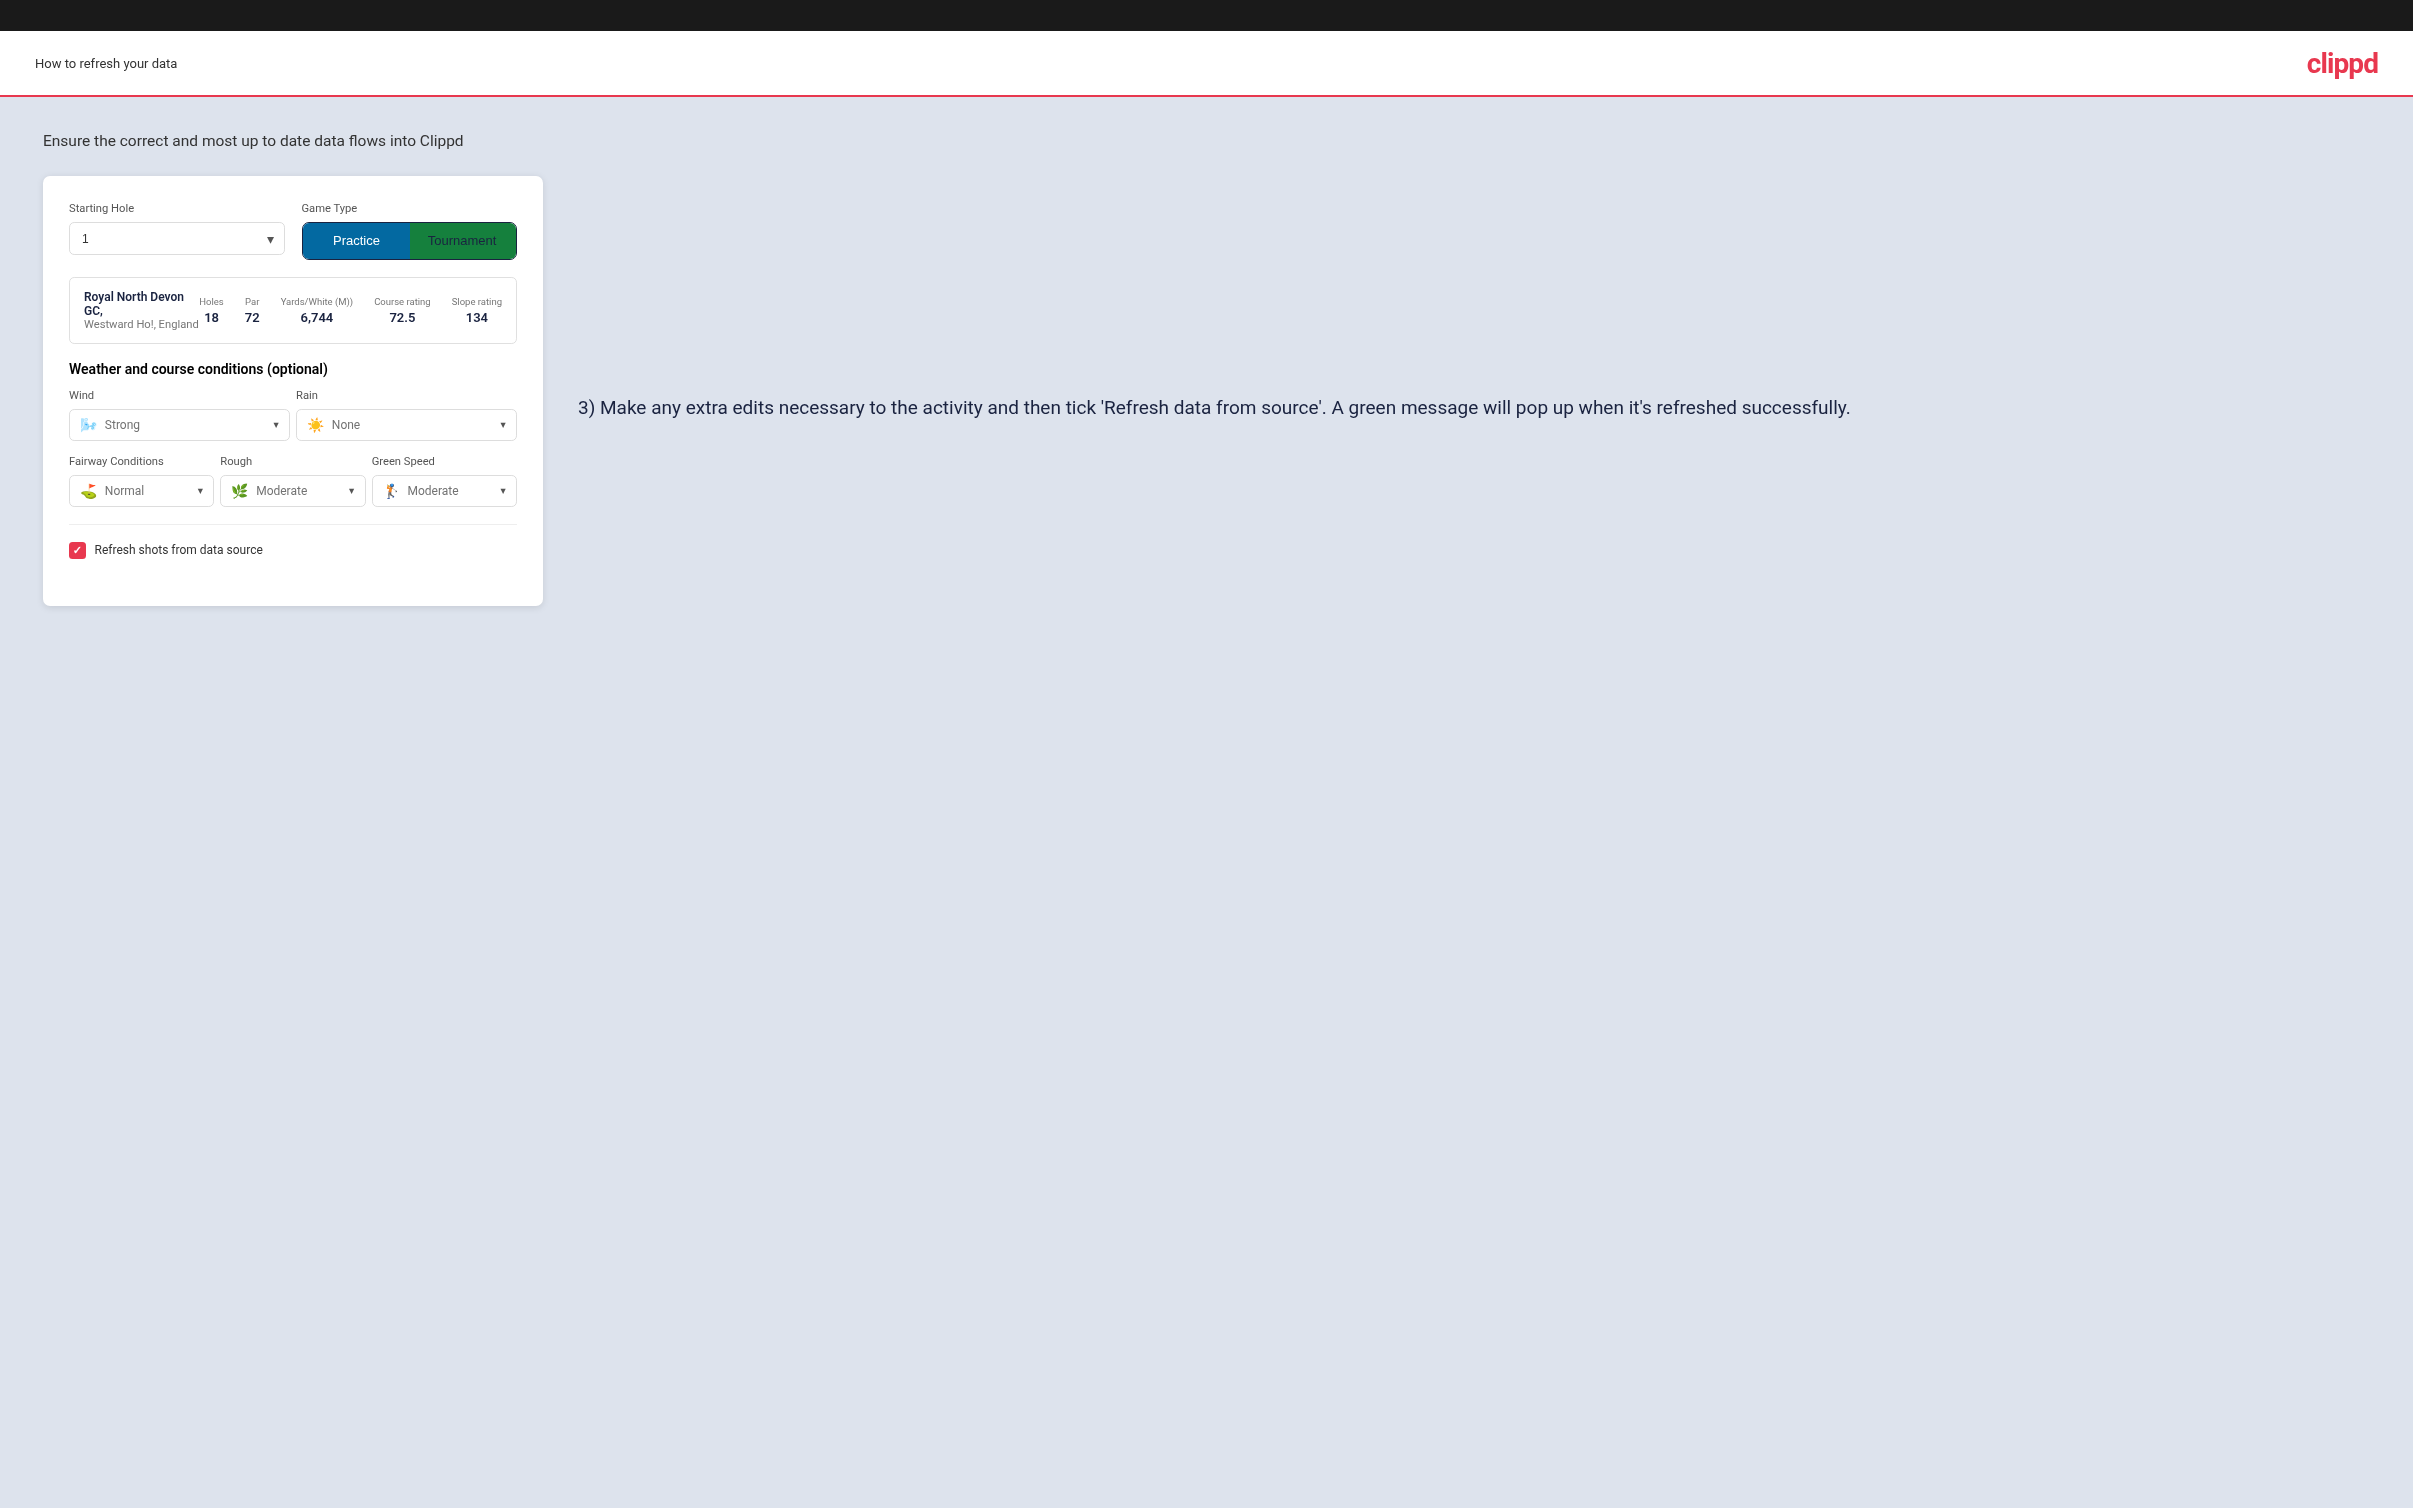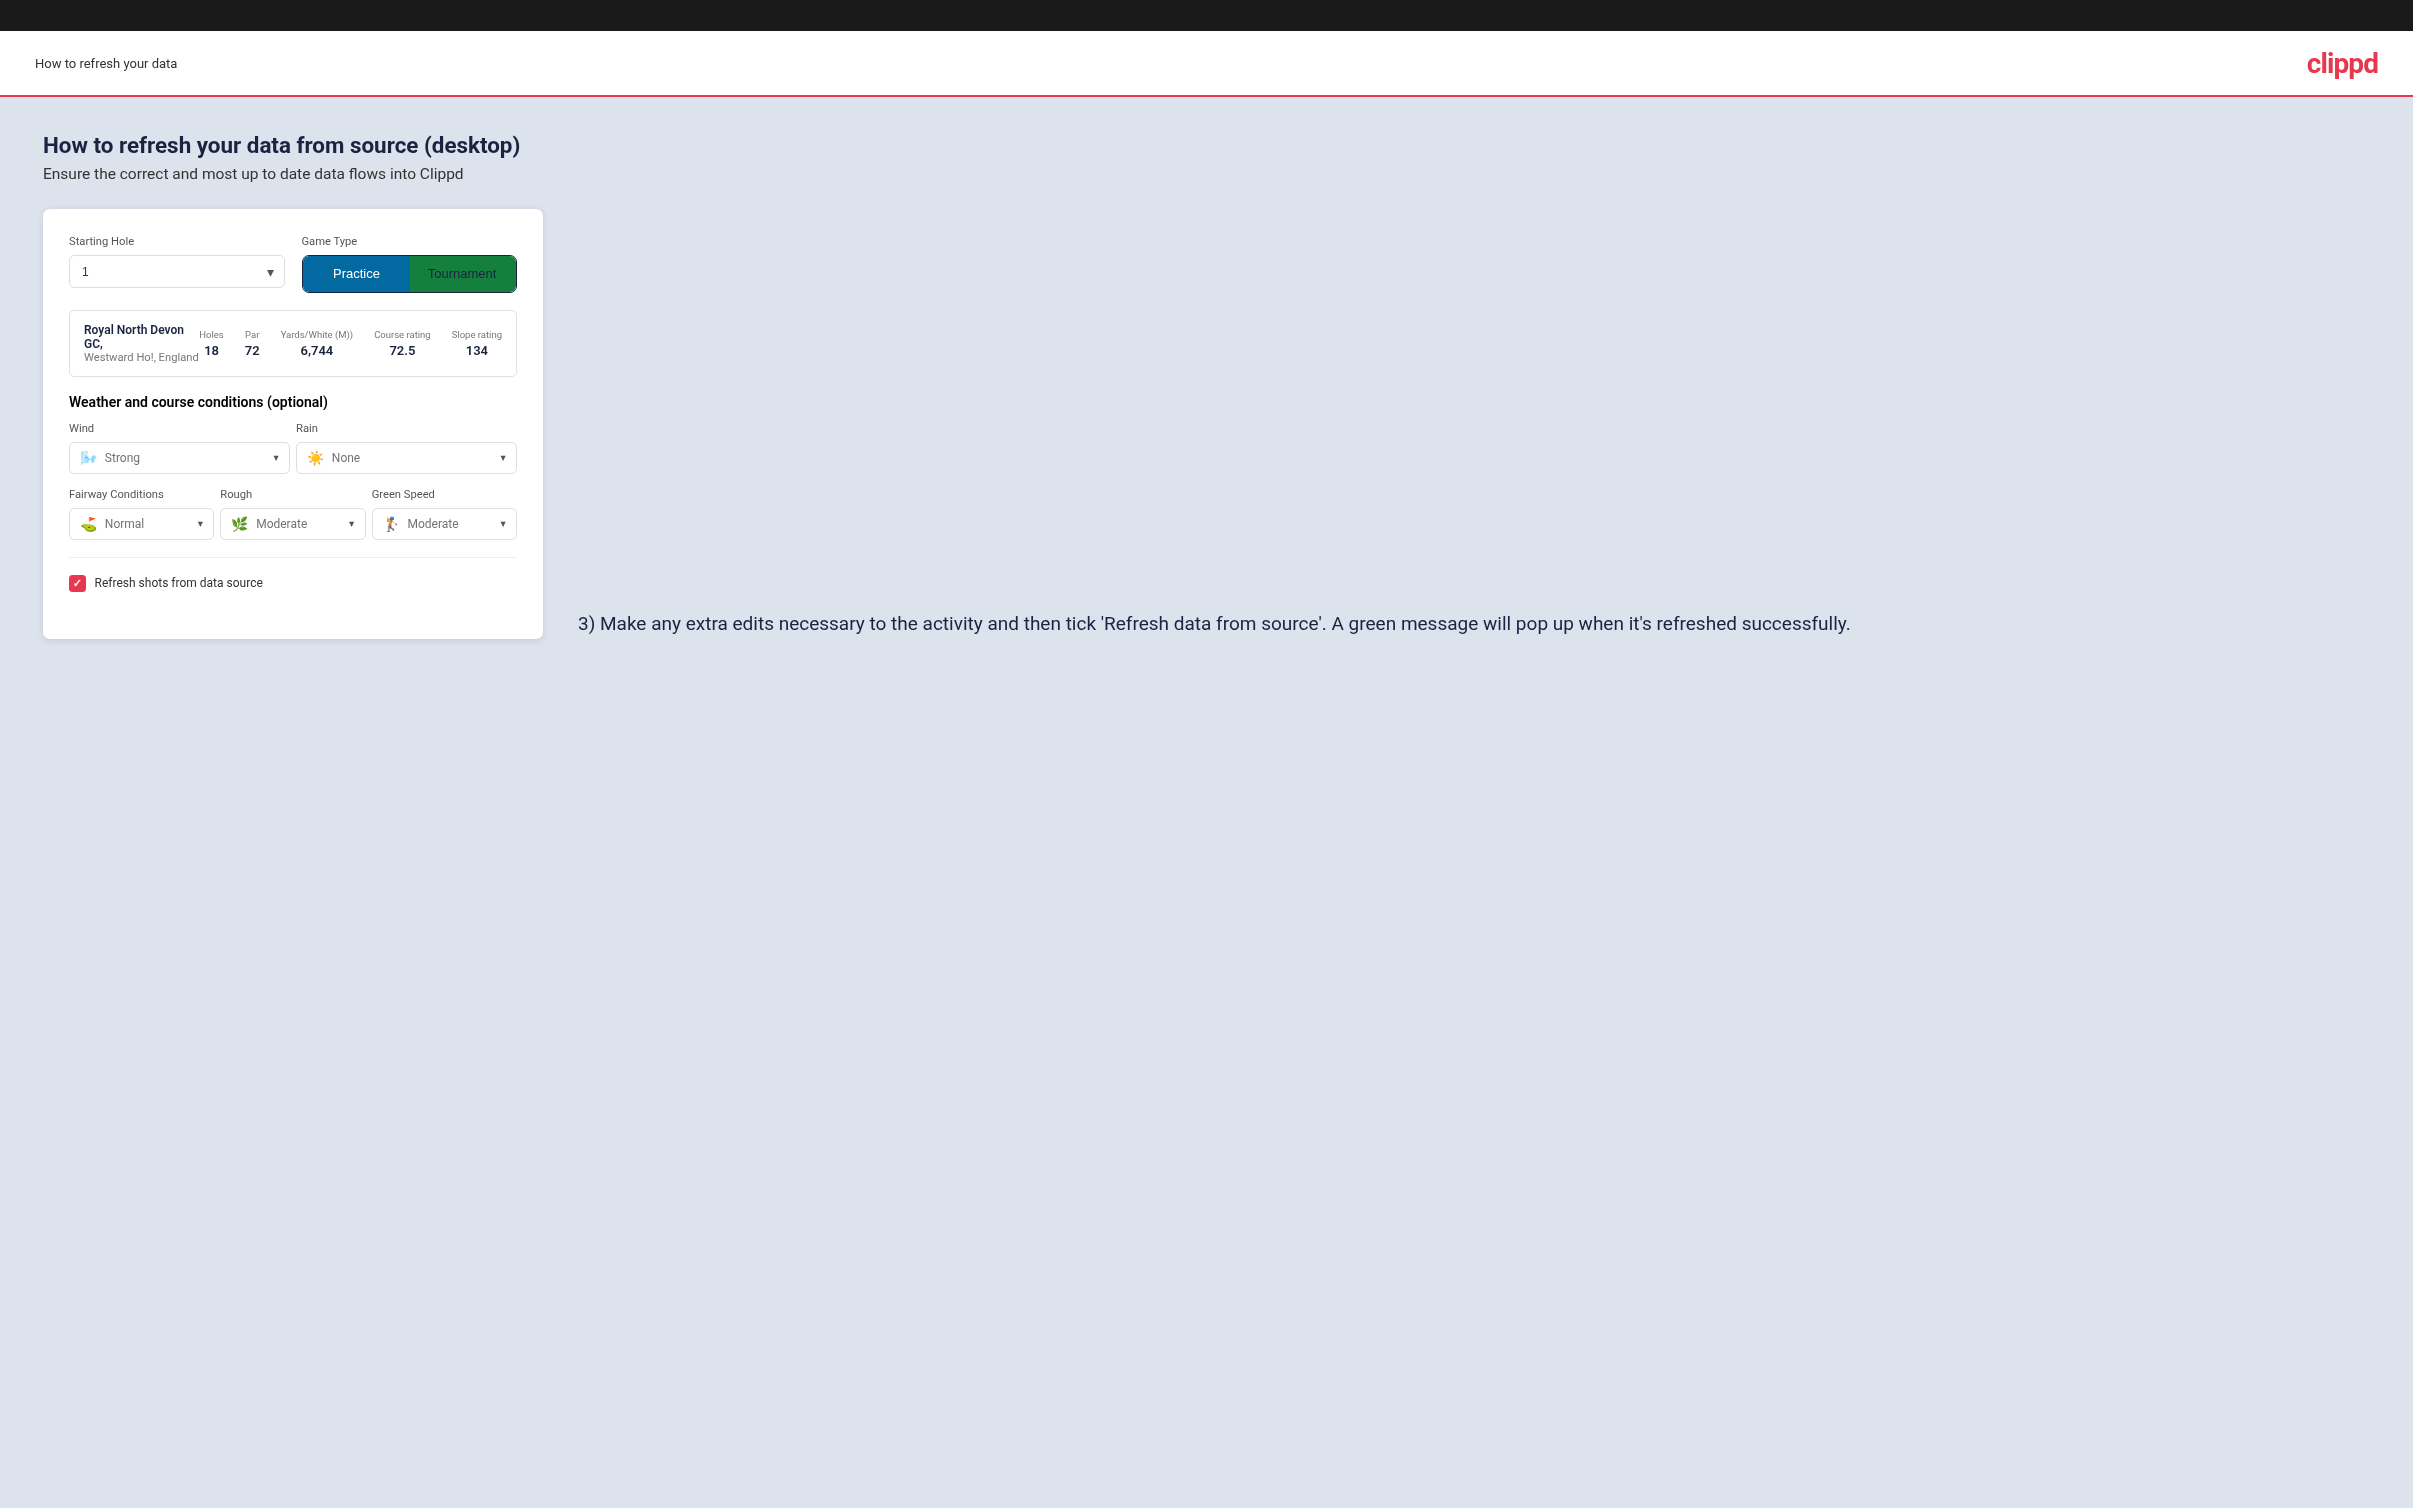--- a/index.html
+++ b/index.html
@@ -43,21 +43,21 @@
       margin-bottom: 7px;
     }
     .page-subtitle {
       font-size: 15.5px;
       color: #333;
       margin-bottom: 26px;
     }
     .content-area {
       display: flex;
       gap: 35px;
-      align-items: flex-end;
+      align-items: center;
     }
     .form-card {
       background: #ffffff;
       border-radius: 7px;
       padding: 26px;
       flex: 0 0 500px;
       max-width: 500px;
       box-shadow: 0 1.7px 7px rgba(0,0,0,0.1);
     }
     .form-row {
@@ -266,21 +266,20 @@
 <body>
 
 <div class="top-bar"></div>
 
 <div class="header">
   <span class="header-title">How to refresh your data</span>
   <span class="logo">clippd</span>
 </div>
 
 <div class="main-content">
-  <h1 class="page-title">How to refresh your data from source (desktop)</h1>
   <p class="page-subtitle">Ensure the correct and most up to date data flows into Clippd</p>
 
   <div class="content-area">
     <div class="form-card">
 
       <div class="form-row">
         <div class="form-group">
           <label class="form-label">Starting Hole</label>
           <div class="select-wrapper">
             <select>

